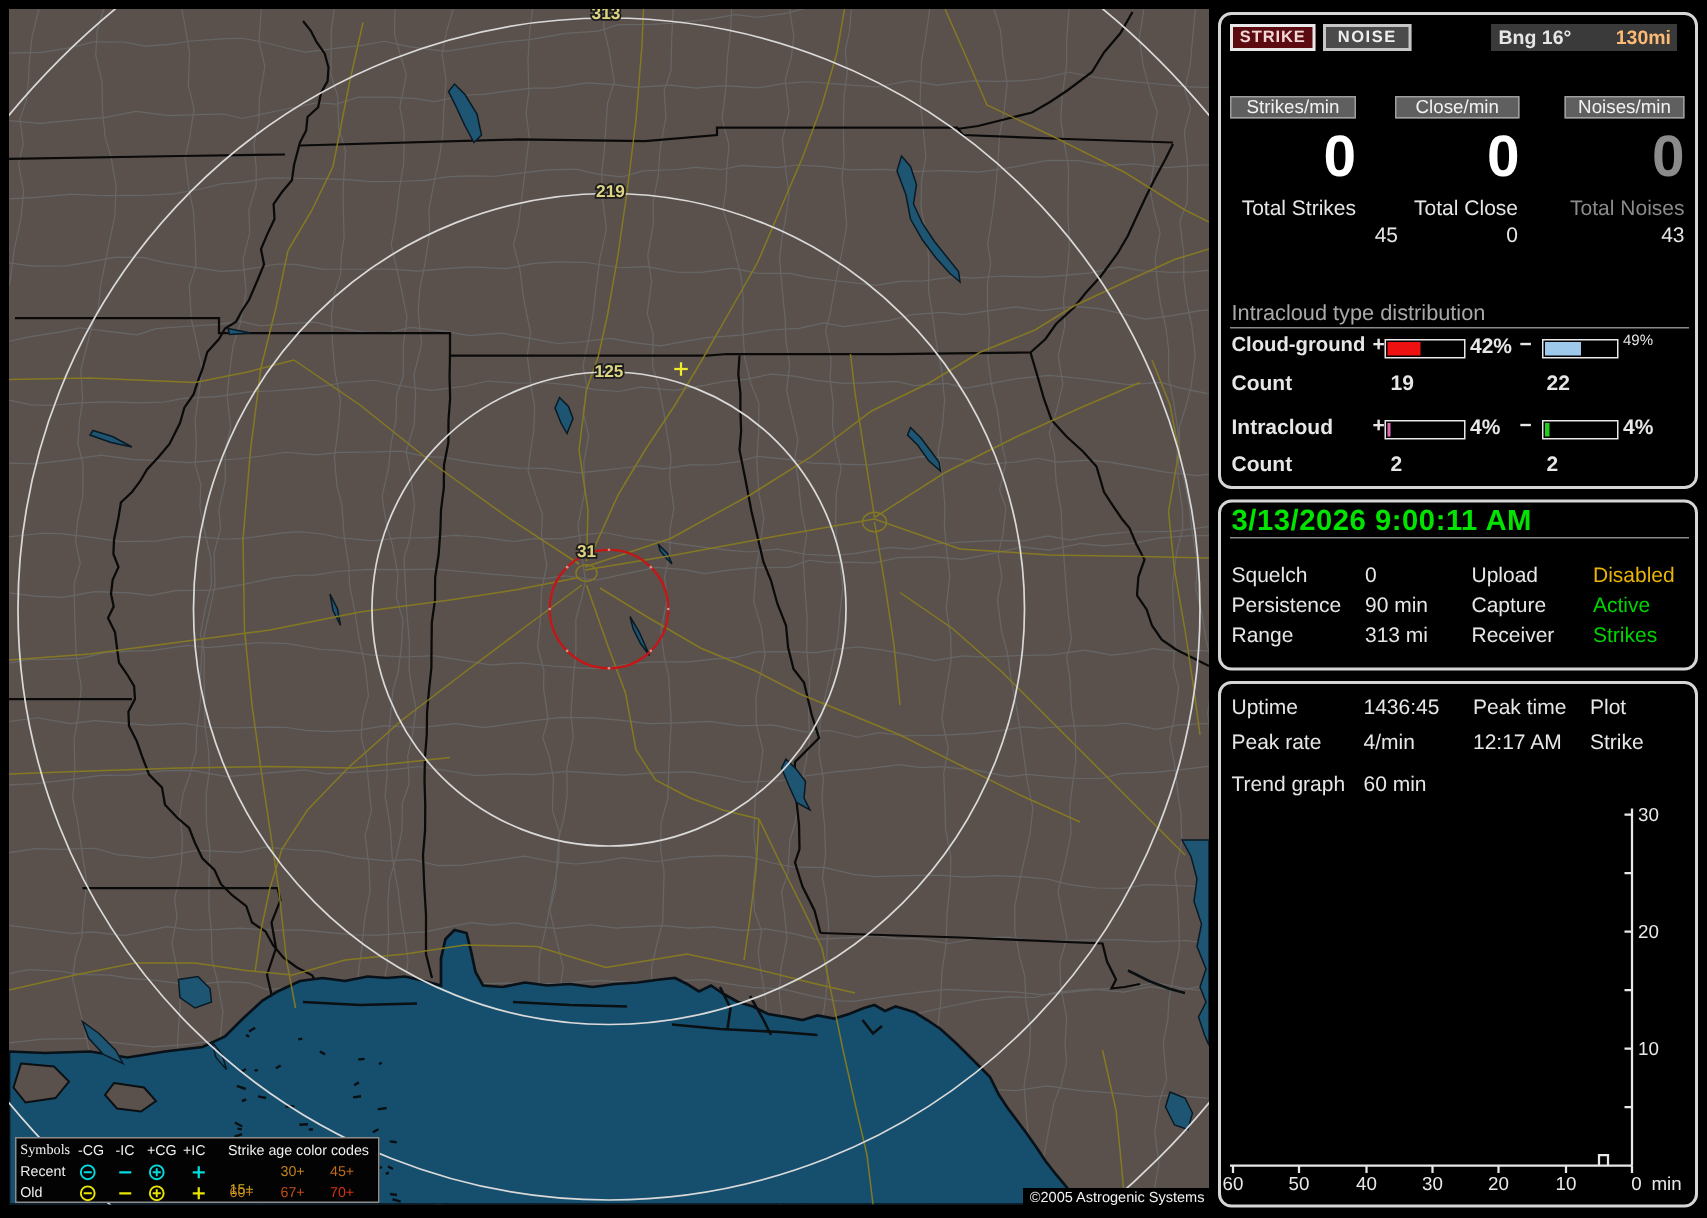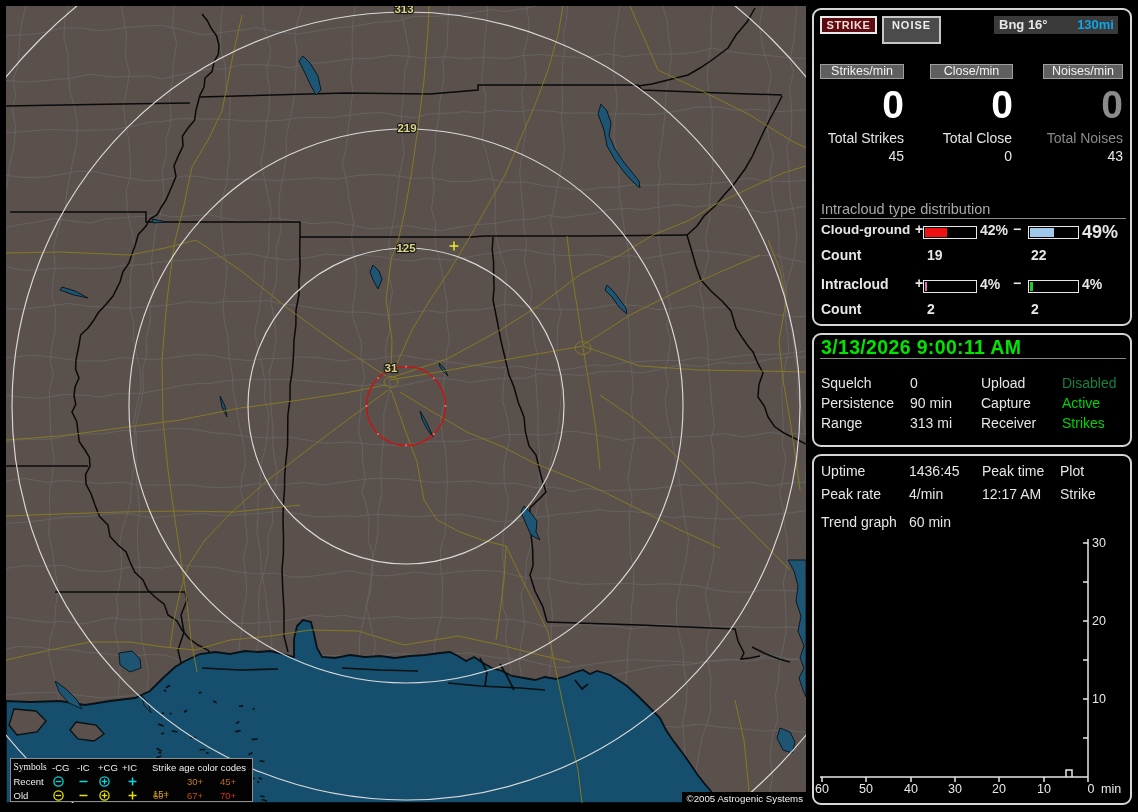--- a/index.html
+++ b/index.html
@@ -4,21 +4,21 @@
 html,body{margin:0;padding:0;background:#000;}
 body{position:relative;width:1138px;height:812px;overflow:hidden;font-family:"Liberation Sans",sans-serif;color:#e6e6e6;}
 .abs{position:absolute;white-space:nowrap;}
 .panel{position:absolute;left:812px;width:320px;background:#000;border:2px solid #d6d6d6;border-radius:9px;box-sizing:border-box;}
 .btn{position:absolute;box-sizing:border-box;text-align:center;font-weight:bold;}
 .lbl{position:absolute;box-sizing:border-box;background:#5f5f5f;border:1px solid #9e9e9e;color:#f2f2f2;text-align:center;font-size:12.5px;line-height:13px;}
 .ra{text-align:right;}
 .bar{position:absolute;box-sizing:border-box;width:54px;height:13px;border:1px solid #e8e8e8;background:#000;}
 .bar i{position:absolute;left:1px;top:1px;bottom:1px;display:block;}
 .grn{color:#00d400;}
-.gry{color:#15803d;}
+.gry{color:#eab308;}
 .r1{font-size:14px;}
 
 </style></head><body>
 <svg width="800" height="797" viewBox="0 0 800 797" style="position:absolute;left:6px;top:6px">
 <rect x="0" y="0" width="800" height="797" fill="#5b514c"></rect>
 <g stroke="#70787e" stroke-width="0.8" fill="none" opacity="0.55">
 <polyline points="19.9,0.0 15.4,18.5 13.5,35.9 12.9,48.4 11.6,60.8 7.3,73.5 9.5,89.8 6.4,103.0 9.7,121.3 8.1,139.1 3.4,160.8 0.8,181.4 -3.3,194.8 -1.1,209.9 -1.1,223.7 -2.9,242.1 -7.5,259.6 -10.8,272.2 -12.1,291.0 -12.0,306.1 -14.5,322.7 -13.4,342.6 -13.4,357.1 -10.7,374.3 -13.2,393.6 -17.4,415.4 -15.7,431.6 -16.5,445.1 -15.6,457.5 -15.6,477.1 -18.0,497.9 -17.8,516.9 -18.9,534.7 -15.5,555.1 -14.7,571.8 -13.6,584.4 -9.8,602.9 -12.4,623.1 -11.6,638.9 -12.6,651.2 -16.7,664.9 -15.0,677.4 -17.9,690.7 -15.2,706.6 -16.4,719.5 -13.6,736.9 -11.0,757.1 -12.4,771.9 -9.6,787.5 -13.4,809.1"></polyline>
 <polyline points="63.1,0.0 58.8,14.6 57.8,30.8 62.0,48.5 62.3,67.4 64.1,85.6 67.9,98.1 71.4,117.9 70.6,137.9 67.2,153.9 63.5,172.2 61.0,184.9 59.7,198.5 55.4,211.0 52.0,224.5 47.9,240.2 49.1,260.9 47.0,274.4 46.0,289.9 49.3,303.1 49.2,325.0 45.6,341.9 44.4,354.9 47.5,369.6 43.4,383.2 43.8,404.7 44.3,418.1 44.8,430.4 48.2,452.2 46.2,471.2 43.4,486.8 43.9,506.5 42.5,526.3 45.5,540.6 48.8,562.4 51.9,582.5 49.6,601.9 48.5,619.1 44.4,631.3 42.4,646.1 46.7,665.1 50.8,681.5 55.0,703.4 52.7,719.1 50.1,733.3 51.4,747.4 54.6,768.4 56.2,785.2 52.6,805.2"></polyline>
 <polyline points="115.2,0.0 117.8,13.8 120.4,29.1 119.5,50.8 123.4,66.8 120.4,86.1 117.3,99.4 120.0,120.4 122.9,133.9 124.2,155.7 124.6,171.2 120.2,184.5 121.5,206.2 125.4,223.5 128.7,239.8 126.0,260.1 124.1,274.6 124.9,289.0 124.1,303.6 127.8,316.9 127.3,332.4 130.9,350.3 134.6,366.5 134.9,383.5 130.5,400.7 127.6,417.1 130.3,429.2 130.0,442.9 130.5,462.1 130.6,477.4 133.1,494.9 133.6,508.0 131.5,522.5 131.6,542.2 133.9,559.8 133.3,581.0 133.3,599.1 135.0,616.2 135.3,632.7 139.2,649.5 142.6,668.5 140.4,689.9 144.3,707.5 141.0,727.9 140.4,741.1 138.1,753.9 139.5,766.6 143.1,786.4 145.0,800.0"></polyline>
 <polyline points="168.2,0.0 166.7,21.5 170.6,38.4 167.0,58.7 166.6,75.0 163.3,90.4 164.8,105.6 164.8,117.8 159.9,134.2 160.5,149.5 156.0,166.7 158.1,188.5 154.0,210.2 149.3,224.9 146.7,244.7 145.4,258.0 147.8,279.1 144.1,293.7 144.2,314.9 139.9,333.9 141.1,346.4 136.7,362.7 137.4,384.1 133.1,404.1 128.7,424.6 127.7,445.3 127.6,460.7 125.0,481.9 124.7,495.2 120.7,509.6 116.1,523.2 113.8,537.2 115.6,552.3 115.1,567.2 113.2,581.0 110.4,593.2 112.0,605.3 108.6,622.8 112.0,639.6 114.3,652.6 113.8,668.9 112.3,689.3 113.4,706.4 111.4,728.2 112.8,748.5 111.4,766.9 106.8,782.3 102.4,795.6 99.7,815.1"></polyline>
@@ -241,50 +241,50 @@
     </svg>
 <div class="abs" style="left:142px;top:16.5px;color:#ccb31e;margin-top:12px;">15+</div>
 <div class="abs" style="left:176px;top:16.5px;color:#c3831e;">30+</div>
 <div class="abs" style="left:209px;top:16.5px;color:#bd6a1a;">45+</div>
 <div class="abs" style="left:142px;top:30.5px;color:#c47a20;">60+</div>
 <div class="abs" style="left:176px;top:30.5px;color:#c24d17;">67+</div>
 <div class="abs" style="left:209px;top:30.5px;color:#d63114;">70+</div>
 </div>
 <div class="panel" style="top:8px;height:318px;"></div>
 <div class="btn" style="left:820px;top:16px;width:57px;height:18px;background:#5c0c10;border:2px solid #e8e8e8;color:#f2d7d7;font-size:11px;line-height:14px;letter-spacing:0.6px;">STRIKE</div>
-<div class="btn" style="left:882px;top:16px;width:59px;height:28px;background:#4b4b4b;border:2px solid #c6c6c6;color:#efefef;font-size:11px;line-height:14px;letter-spacing:1px;">NOISE</div>
+<div class="btn" style="left:882px;top:16px;width:59px;height:18px;background:#4b4b4b;border:2px solid #c6c6c6;color:#efefef;font-size:11px;line-height:14px;letter-spacing:1px;">NOISE</div>
 <div class="abs" style="left:994px;top:16px;width:124px;height:18px;background:#3a3a3a;font-weight:bold;font-size:13px;line-height:18px;">
     <span style="position:absolute;left:5px;">Bng 16°</span>
-    <span style="position:absolute;right:4px;color:#0ea5e9;">130mi</span>
+    <span style="position:absolute;right:4px;color:#fdba74;">130mi</span>
   </div>
 <div class="lbl" style="left:820px;top:64px;width:84px;height:15px;">Strikes/min</div>
 <div class="lbl" style="left:930px;top:64px;width:83px;height:15px;">Close/min</div>
 <div class="lbl" style="left:1043px;top:64px;width:80px;height:15px;">Noises/min</div>
 <div class="abs ra" style="left:804px;top:85px;width:100px;font-size:39px;font-weight:bold;line-height:1;color:#fff;">0</div>
 <div class="abs ra" style="left:913px;top:85px;width:100px;font-size:39px;font-weight:bold;line-height:1;color:#fff;">0</div>
 <div class="abs ra" style="left:1023px;top:85px;width:100px;font-size:39px;font-weight:bold;line-height:1;color:#8b8b8b;">0</div>
 <div class="abs ra r1" style="left:804px;top:130px;width:100px;">Total Strikes</div>
 <div class="abs ra r1" style="left:912px;top:130px;width:100px;">Total Close</div>
 <div class="abs ra r1" style="left:1023px;top:130px;width:100px;color:#8b8b8b;">Total Noises</div>
-<div class="abs ra r1" style="left:804px;top:148px;width:100px;">45</div>
+<div class="abs ra r1" style="left:832px;top:148px;width:100px;">45</div>
 <div class="abs ra r1" style="left:912px;top:148px;width:100px;">0</div>
 <div class="abs ra r1" style="left:1023px;top:148px;width:100px;">43</div>
 <div class="abs" style="left:821px;top:201px;font-size:14.5px;color:#a8a8a8;">Intracloud type distribution</div>
 <div class="abs" style="left:820px;top:218px;width:306px;height:1px;background:#8a8a8a;"></div>
 <div class="abs" style="left:821px;top:222px;font-size:13.5px;font-weight:bold;">Cloud-ground</div>
 <div class="abs" style="left:915px;top:221px;font-size:14px;font-weight:bold;">+</div>
 <div class="bar" style="left:923px;top:226px;">
     <i style="width:22px;background:#ee1111;"></i>
   </div>
 <div class="abs" style="left:980px;top:222px;font-size:14px;font-weight:bold;">42%</div>
 <div class="abs" style="left:1013px;top:221px;font-size:14px;font-weight:bold;">−</div>
 <div class="bar" style="left:1028px;top:226px;width:51px;">
     <i style="width:24px;background:#9ec9ea;"></i>
   </div>
-<div class="abs" style="left:1082px;top:222px;font-size:18px;font-weight:bold;">49%</div>
+<div class="abs" style="left:1082px;top:222px;font-size:10px;font-weight:normal;">49%</div>
 <div class="abs" style="left:821px;top:247px;font-size:14px;font-weight:bold;">Count</div>
 <div class="abs" style="left:927px;top:247px;font-size:14px;font-weight:bold;">19</div>
 <div class="abs" style="left:1031px;top:247px;font-size:14px;font-weight:bold;">22</div>
 <div class="abs" style="left:821px;top:276px;font-size:14px;font-weight:bold;">Intracloud</div>
 <div class="abs" style="left:915px;top:275px;font-size:14px;font-weight:bold;">+</div>
 <div class="bar" style="left:923px;top:280px;">
     <i style="width:2px;background:#e06ab4;"></i>
   </div>
 <div class="abs" style="left:980px;top:276px;font-size:14px;font-weight:bold;">4%</div>
 <div class="abs" style="left:1013px;top:275px;font-size:14px;font-weight:bold;">−</div>

